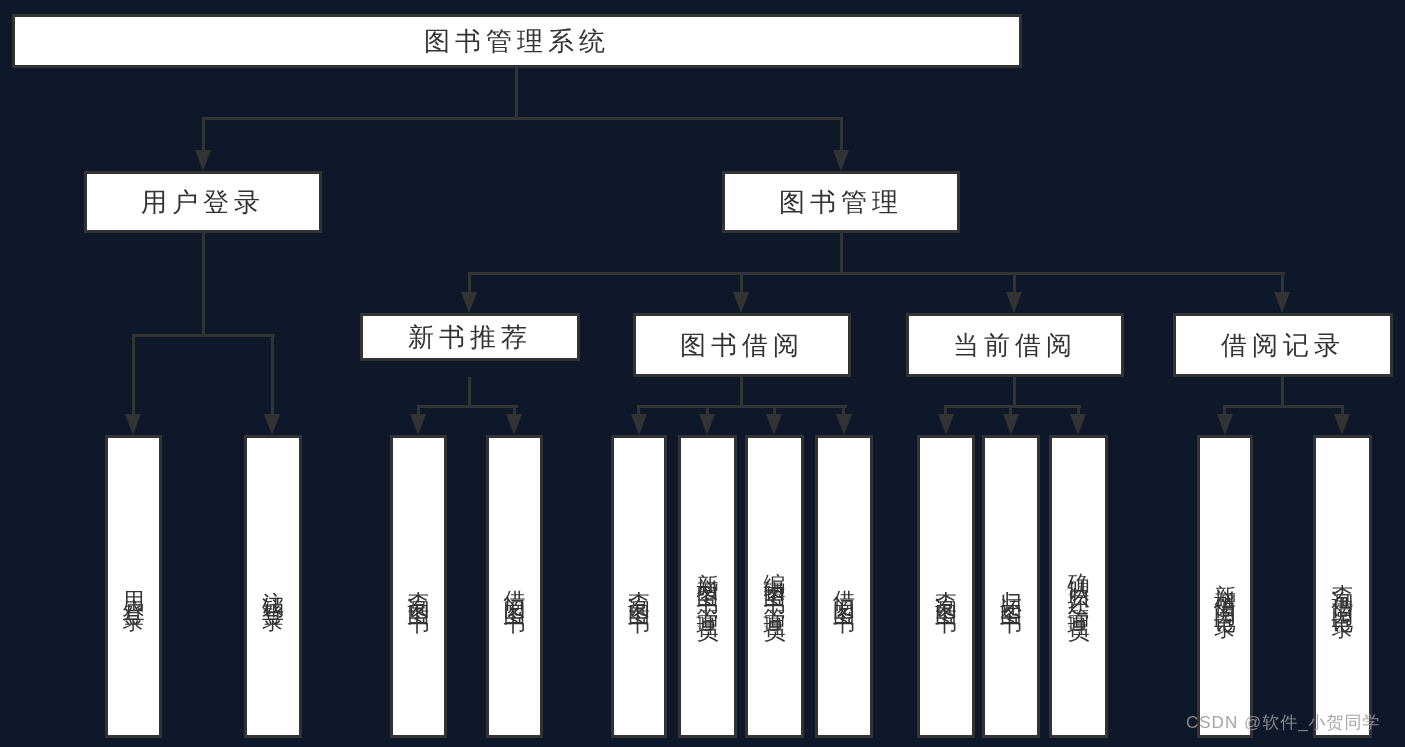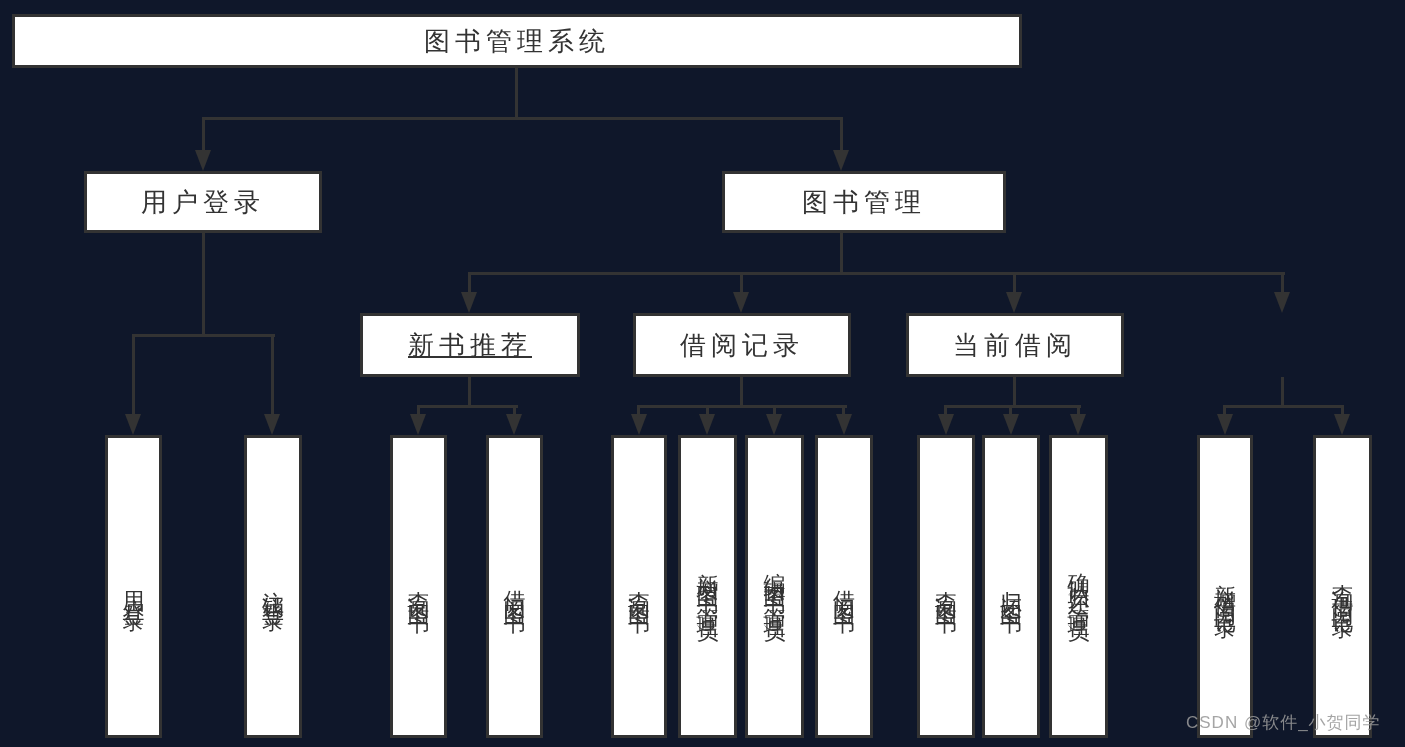--- a/index.html
+++ b/index.html
@@ -63,25 +63,26 @@
   }
 </style>
 </head>
 <body>
 
 <div class="canvas">
 
   <div class="box" style="left:12px; top:14px; width:1010px; height:54px;">图书管理系统</div>
 
   <div class="box" style="left:84px; top:171px; width:238px; height:62px;">用户登录</div>
-  <div class="box" style="left:722px; top:171px; width:284px; height:62px;">图书管理</div>
+  <div class="box" style="left:722px; top:171px; width:238px; height:62px;">图书管理</div>
 
-  <div class="box" style="left:360px; top:313px; width:220px; height:64px;text-decoration:underline;">新书推荐</div>
-  <div class="box" style="left:633px; top:313px; width:218px; height:64px;">借阅记录</div>
+  <div class="box" style="left:360px; top:313px; width:220px; height:48px;">新书推荐</div>
+  <div class="box" style="left:633px; top:313px; width:218px; height:64px;">图书借阅</div>
   <div class="box" style="left:906px; top:313px; width:218px; height:64px;">当前借阅</div>
+  <div class="box" style="left:1173px; top:313px; width:220px; height:64px;">借阅记录</div>
 
   <div class="vbox" style="left:105px; width:57px;">用户登录</div>
   <div class="vbox" style="left:244px; width:58px;">注销登录</div>
 
   <div class="vbox" style="left:390px; width:57px;">查询图书</div>
   <div class="vbox" style="left:486px; width:57px;">借阅图书</div>
 
   <div class="vbox" style="left:611px; width:56px;">查询图书</div>
   <div class="vbox" style="left:678px; width:59px;">新增图书（管理员）</div>
   <div class="vbox" style="left:745px; width:59px;">编辑图书（管理员）</div>

